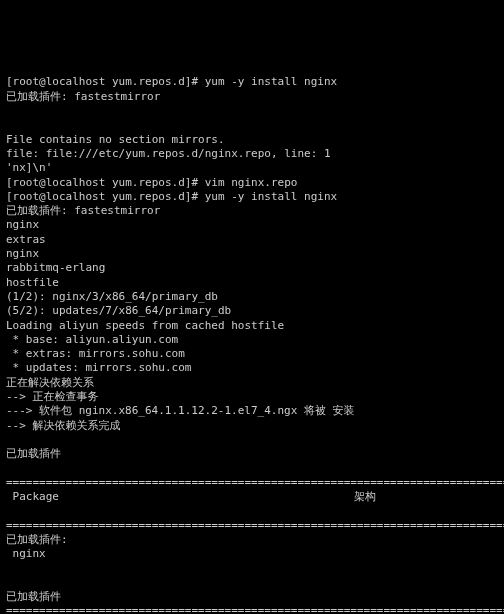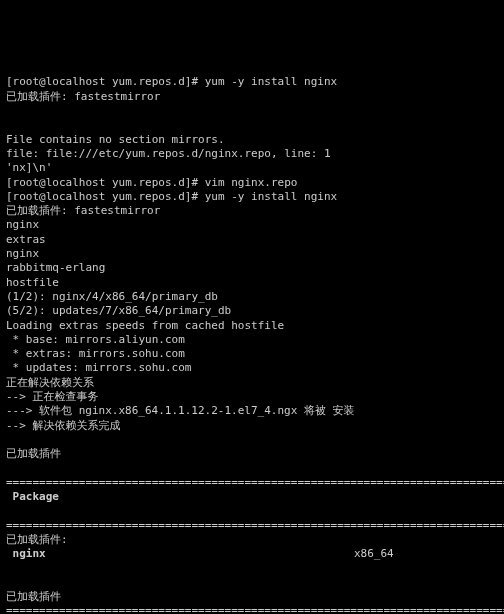--- a/index.html
+++ b/index.html
@@ -23,21 +23,20 @@
       white-space: pre;
     }
     .hr {
       color: #ccc;
     }
     .pkg-row {
       display: flex;
     }
     .pkg-name {
       width: 348px;
-      font-weight: bold;
     }
     .pkg-arch {
       flex: 1;
     }
   </style>
 </head>
 <body>
 
 
 
@@ -50,38 +49,38 @@
 <span>file: file:///etc/yum.repos.d/nginx.repo, line: 1</span>
 <span>'nx]\n'</span>
 <span><span>[root@localhost yum.repos.d]# </span><span>vim nginx.repo</span></span>
 <span><span>[root@localhost yum.repos.d]# </span><span>yum -y install nginx</span></span>
 <span>已加载插件: fastestmirror</span>
 <span>nginx</span>
 <span>extras</span>
 <span>nginx</span>
 <span>rabbitmq-erlang</span>
 <span>hostfile</span>
-<span>(1/2): nginx/4/x86_64/primary_db</span>
+<span>(1/2): nginx/3/x86_64/primary_db</span>
 <span>(5/2): updates/7/x86_64/primary_db</span>
-<span>Loading extras speeds from cached hostfile</span>
-<span> * base: mirrors.aliyun.com</span>
+<span>Loading aliyun speeds from cached hostfile</span>
+<span> * base: aliyun.aliyun.com</span>
 <span> * extras: mirrors.sohu.com</span>
 <span> * updates: mirrors.sohu.com</span>
 <span>正在解决依赖关系</span>
 <span>--&gt; 正在检查事务</span>
 <span>---&gt; 软件包 nginx.x86_64.1.1.12.2-1.el7_4.ngx 将被 安装</span>
 <span>--&gt; 解决依赖关系完成</span>
 <span></span>
 <span>已加载插件</span>
 <span></span>
 <span class="hr">=====================================================================================</span>
-<div class="pkg-row"><span class="pkg-name"> Package</span></div>
+<div class="pkg-row"><span class="pkg-name"> Package</span><span class="pkg-arch">架构</span></div>
 <span class="hr">=====================================================================================</span>
 <span>已加载插件:</span>
-<div class="pkg-row"><span class="pkg-name"> nginx</span><span class="pkg-arch">x86_64</span></div>
+<div class="pkg-row"><span class="pkg-name"> nginx</span></div>
 <span></span>
 <span>已加载插件</span>
 <span class="hr">=====================================================================================</span>
 
 <span></span>
 
 
 
 
 

